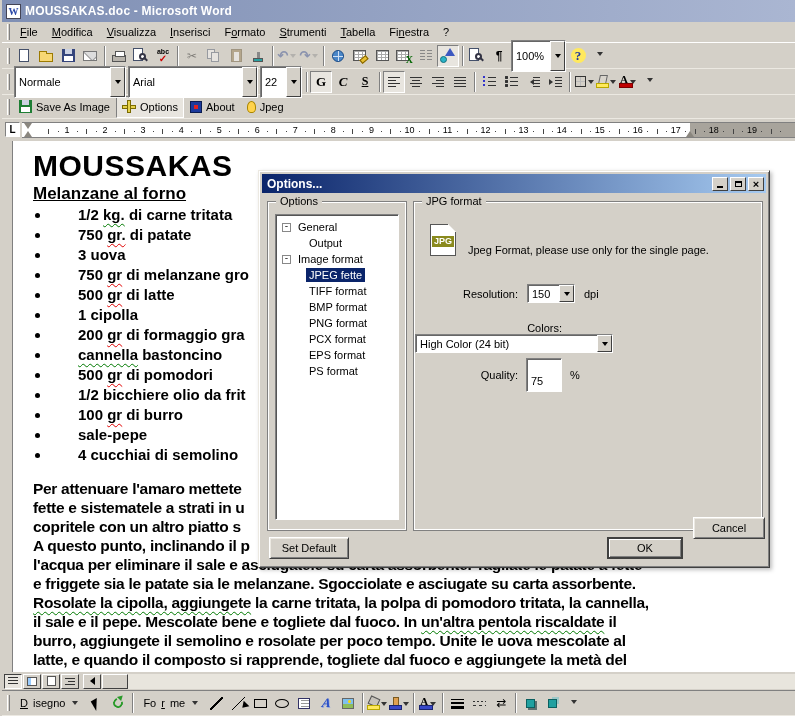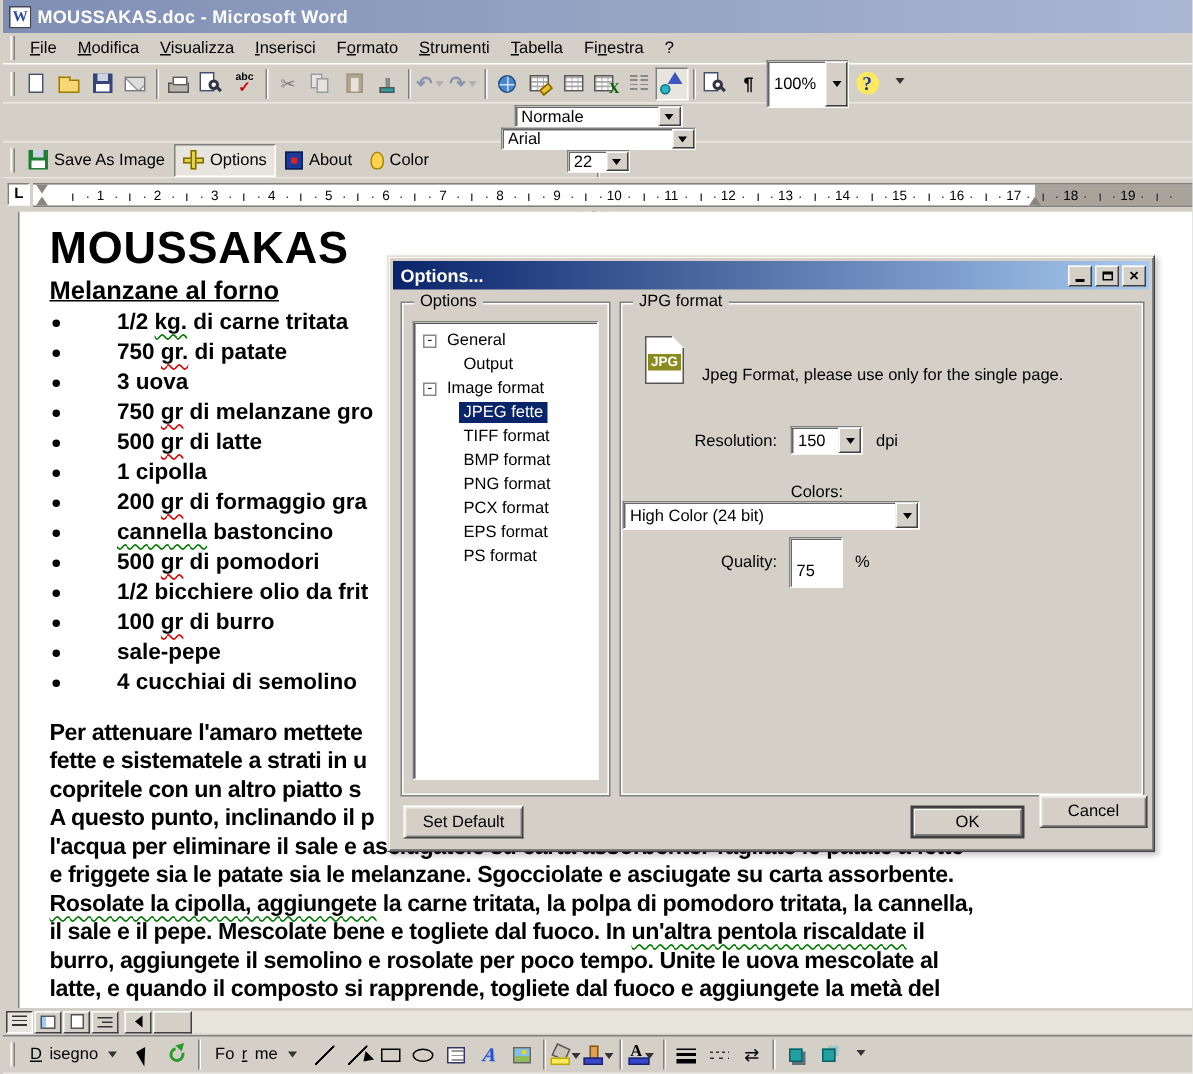--- a/index.html
+++ b/index.html
@@ -14,21 +14,21 @@
 
   
   .menubar { height:21px; display:flex; align-items:center; padding-left:2px; border-bottom:1px solid #fff; flex:0 0 auto; }
   .menu-item { padding:3px 7px; font-size:11px; cursor:default; }
   .menu-item u { text-underline-offset:1px; }
   .grip { width:3px; height:16px; border-left:1px solid #fff; border-right:1px solid #808080; margin:0 3px; }
 
   
   .toolbar { display:flex; align-items:center; padding:1px 2px; flex:0 0 auto; border-bottom:1px solid #ece9e2; }
   .toolbar.std { height:26px; }
-  .toolbar.fmt { height:26px;flex-direction:column; }
+  .toolbar.fmt { height:26px; }
   .toolbar.addin { height:24px; }
   .toolbar.draw { height:26px; border-top:1px solid #808080; }
   .tb { display:inline-flex; align-items:center; justify-content:center; min-width:22px; height:22px; border:1px solid transparent; position:relative; cursor:default; }
   .tb.pressed { border-color:#808080 #fff #fff #808080; background:#e8e5df; }
   .tb.disabled { opacity:.42; }
   .sep { width:1px; height:20px; background:#808080; box-shadow:1px 0 0 #fff; margin:0 3px; flex:0 0 auto; }
   .caret { display:inline-block; width:0; height:0; border:3px solid transparent; border-top:4px solid #333; margin-left:2px; margin-top:4px; }
   .tb.disabled .caret { border-top-color:#888; }
   .uni { font-size:12px; line-height:1; }
 
@@ -203,21 +203,21 @@
   .frow-res { left:0; top:82px; }
   .frow-col { left:0; top:120px;flex-direction:column; }
   .frow-q { left:0; top:156px; }
   .combo.w46 { width:48px; height:19px; }
   .combo.w198 { width:198px; height:19px; }
   .unit { margin-left:8px; }
   .tfield { display:inline-block; width:36px; height:18px; background:#fff; border:1px solid #808080; border-bottom-color:#fff; border-right-color:#fff; box-shadow:inset 1px 1px 0 #666; padding:16px 4px; }
   .btn { position:absolute; height:22px; background:#d4d0c8; border:1px solid; border-color:#fff #404040 #404040 #fff; box-shadow:inset 1px 1px 0 #ece9e2, inset -1px -1px 0 #808080; font:11px "Liberation Sans",sans-serif; }
   .btn-default { left:10px; top:366px; width:80px; }
   .btn-ok { left:348px; top:366px; width:76px; border-width:2px; border-color:#404040; box-shadow:inset 1px 1px 0 #fff, inset -1px -1px 0 #808080; }
-  .btn-cancel { left:434px; top:359px; width:72px; }
+  .btn-cancel { left:434px; top:346px; width:72px; }
 </style>
 </head>
 <body>
 
 <div class="win">
 
   <div class="titlebar">
     <span class="app-icon">W</span>
     <span class="title-text">MOUSSAKAS.doc - Microsoft Word</span>
   </div>
@@ -418,21 +418,21 @@
       <span class="addin-btn pressed">
         <i class="tool"></i>
         <span>Options</span>
       </span>
       <span class="addin-btn">
         <i class="abx"></i>
         <span>About</span>
       </span>
       <span class="addin-btn">
         <i class="lmp"></i>
-        <span>Color</span>
+        <span>Jpeg</span>
       </span>
     </div>
 
   <div class="ruler-row">
     <span class="tabsel">L</span>
     <div class="ruler-strip" id="ruler-strip">
       <i class="lmark1"></i>
       <i class="lmark2"></i>
       <i class="rmark"></i>
     <i class="rtick" style="left: 26px;"></i>

